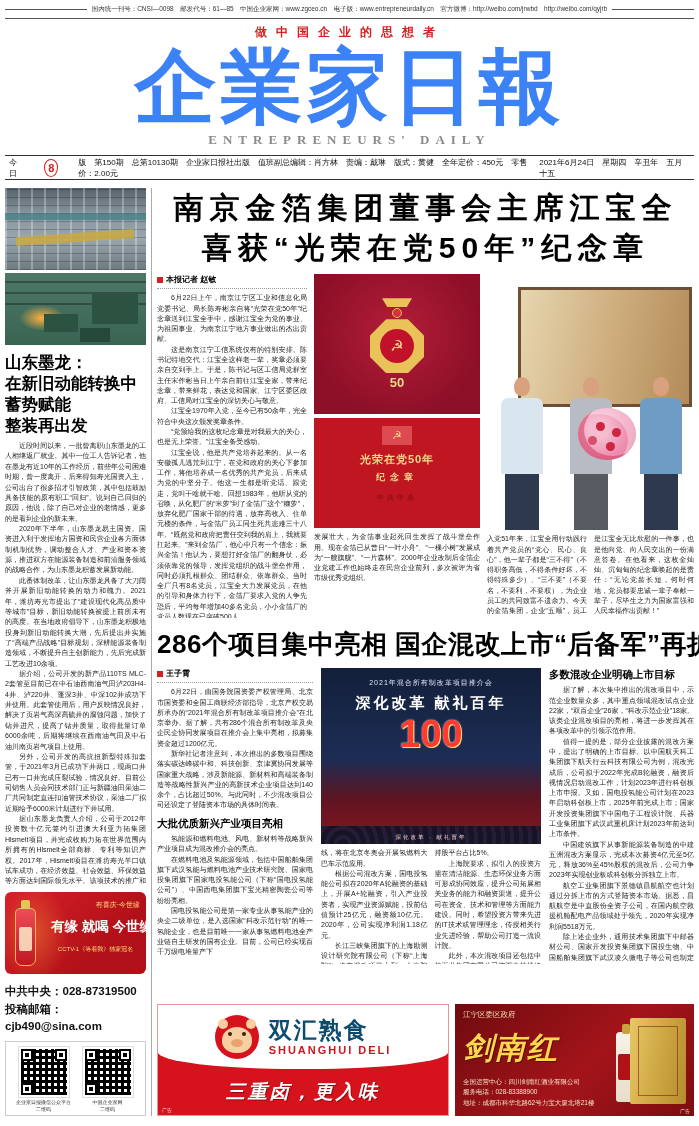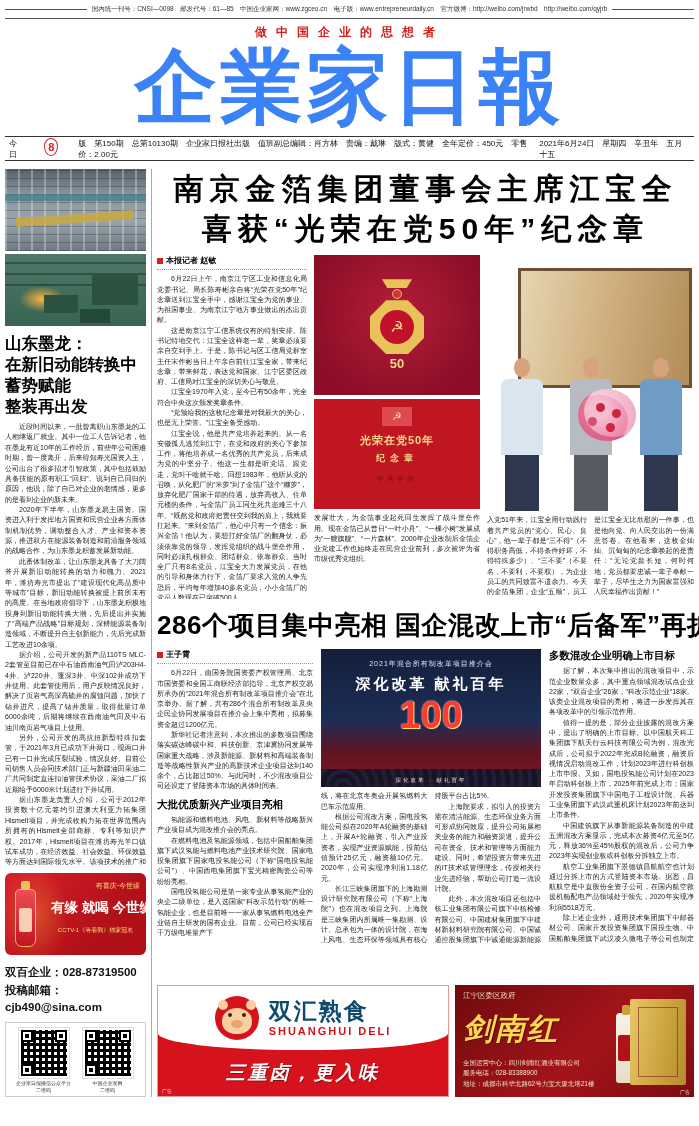--- a/index.html
+++ b/index.html
@@ -17,21 +17,21 @@
   .slogan { text-align:center; color:#d5201f; font-weight:bold; font-size:12px; letter-spacing:9px; margin-top:5px; }
   
   .masthead { text-align:center; color:#3b82f6; font-family:"DejaVu Serif", serif; font-weight:bold;
               font-size:82px; line-height:1.05; letter-spacing:4px; margin-top:2px; }
   .masthead-en { text-align:center; color:#8b8b8b; font-family:"Liberation Serif", serif; font-weight:bold;
                  font-size:13px; letter-spacing:6px; margin-top:3px; }
   
   .infobar { margin-top:7px; border-top:1.5px solid #333; border-bottom:1px solid #333;
              height:25px; display:flex; align-items:center; justify-content:space-between;
              padding:0 4px; font-size:8px; color:#111; }
-  .infobar-left { display:flex; gap:20px; }
+  .infobar-left { display:flex; align-items:center; gap:20px; }
   .edition-badge { width:15px; height:18px; border:1.5px solid #d5201f; border-radius:50% 50% 50% 50% / 45% 45% 55% 55%;
                    color:#d5201f; font-weight:bold; font-size:11px; display:flex; align-items:center; justify-content:center; }
   
   .bodywrap { display:flex; margin-top:8px; height:928px; }
   .leftcol { width:141px; flex:none; display:flex; flex-direction:column; }
   .vdiv { width:1px; background:#aaa; margin:0 5px; }
   .maincol { flex:1; display:flex; flex-direction:column; min-width:0; }
   
   .photo-f1 { height:84px; position:relative; overflow:hidden;
     background:linear-gradient(#55616b, #86949c 30%, #9aa6ad 62%, #6e7a82);}
@@ -124,21 +124,21 @@
   .a1c3-text { display:flex; gap:7px; flex:1; margin-top:4px; min-height:0; }
   .a1c3-text .coltext { flex:1; }
   
   .a2 { margin-top:9px; }
   .a2-title { font-size:26px; font-weight:900; color:#000; text-align:center; letter-spacing:0.5px; white-space:nowrap; }
   .a2-body { display:flex; gap:8px; margin-top:6px; height:296px; }
   .a2c1 { width:156px; flex:none; display:flex; flex-direction:column; }
   .a2c1 .coltext { margin-top:4px; }
   .subhead { font-size:10.5px; font-weight:700; color:#000; margin:5px 0 3px; }
   .a2c2 { width:220px; flex:none; display:flex; flex-direction:column; }
-  .photo-conf { height:138px; position:relative; overflow:hidden; color:#fff;
+  .photo-conf { height:176px; position:relative; overflow:hidden; color:#fff;
     background:linear-gradient(#131f3a 0%, #1d2d55 52%, #5e1522 74%, #8c1420 100%); }
   .conf-l1 { text-align:center; font-size:7px; color:#dfe6ff; margin-top:10px; letter-spacing:1px; }
   .conf-l2 { text-align:center; font-size:15px; font-weight:900; letter-spacing:3px; margin-top:6px; }
   .conf-num { text-align:center; font-size:38px; font-weight:900; color:#ff3b30; line-height:1;
     text-shadow:0 0 2px #fff, 1px 1px 0 #ffd84d; margin-top:2px; }
   .conf-bottom { position:absolute; bottom:3px; width:100%; text-align:center; font-size:5.5px; color:#ffd9d9; letter-spacing:2px; }
   .conf-crowd { position:absolute; bottom:0; width:100%; height:18px;
     background:repeating-radial-gradient(circle at 10% 100%, #0c1326 0 5px, #16203a 5px 9px); opacity:.9; }
   .a2c2-text { display:flex; gap:7px; flex:1; margin-top:4px; min-height:0; }
   .a2c2-text .coltext { flex:1; }
@@ -185,20 +185,21 @@
 
   <div class="topbar">
     <div class="rule"></div>
     <div class="txt">国内统一刊号：CNSI—0098　邮发代号：61—85　中国企业家网：www.zgceo.cn　电子版：www.entrepreneurdaily.cn　官方微博：http://weibo.com/jrwbd　http://weibo.com/qyjrb</div>
     <div class="rule"></div>
   </div>
   <div class="toprule"></div>
   <div class="slogan">做中国企业的思想者</div>
 
   <div class="masthead">企業家日報</div>
+  <div class="masthead-en">ENTREPRENEURS'  DAILY</div>
 
   <div class="infobar">
     <div class="infobar-left">
       <span>今日</span>
       <span class="edition-badge">8</span>
       <span>版　第150期　总第10130期　企业家日报社出版　值班副总编辑：肖方林　责编：戴琳　版式：黄健　全年定价：450元　零售价：2.00元</span>
     </div>
     <div>2021年6月24日　星期四　辛丑年　五月十五</div>
   </div>
 
@@ -233,21 +234,21 @@
 
       <div class="ad-jsy">
         <div class="jsy-flame"></div>
         <div class="jsy-bottle"></div>
         <div class="jsy-l1">有喜庆·今世缘</div>
         <div class="jsy-l2">有缘 就喝 今世缘</div>
         <div class="jsy-l3">CCTV-1《等着我》独家冠名</div>
       </div>
 
       <div class="hotline">
-        <div><span>双百企业：</span><span>028-87319500</span></div>
+        <div><span>中共中央：</span><span>028-87319500</span></div>
         <div><span>投稿邮箱：</span><span>cjb490@sina.com</span></div>
       </div>
 
       <div class="qr-box">
         <div class="qr-unit">
           <div class="qr">
             <div class="qf tl"></div>
             <div class="qf tr"></div>
             <div class="qf bl"></div>
           </div>

